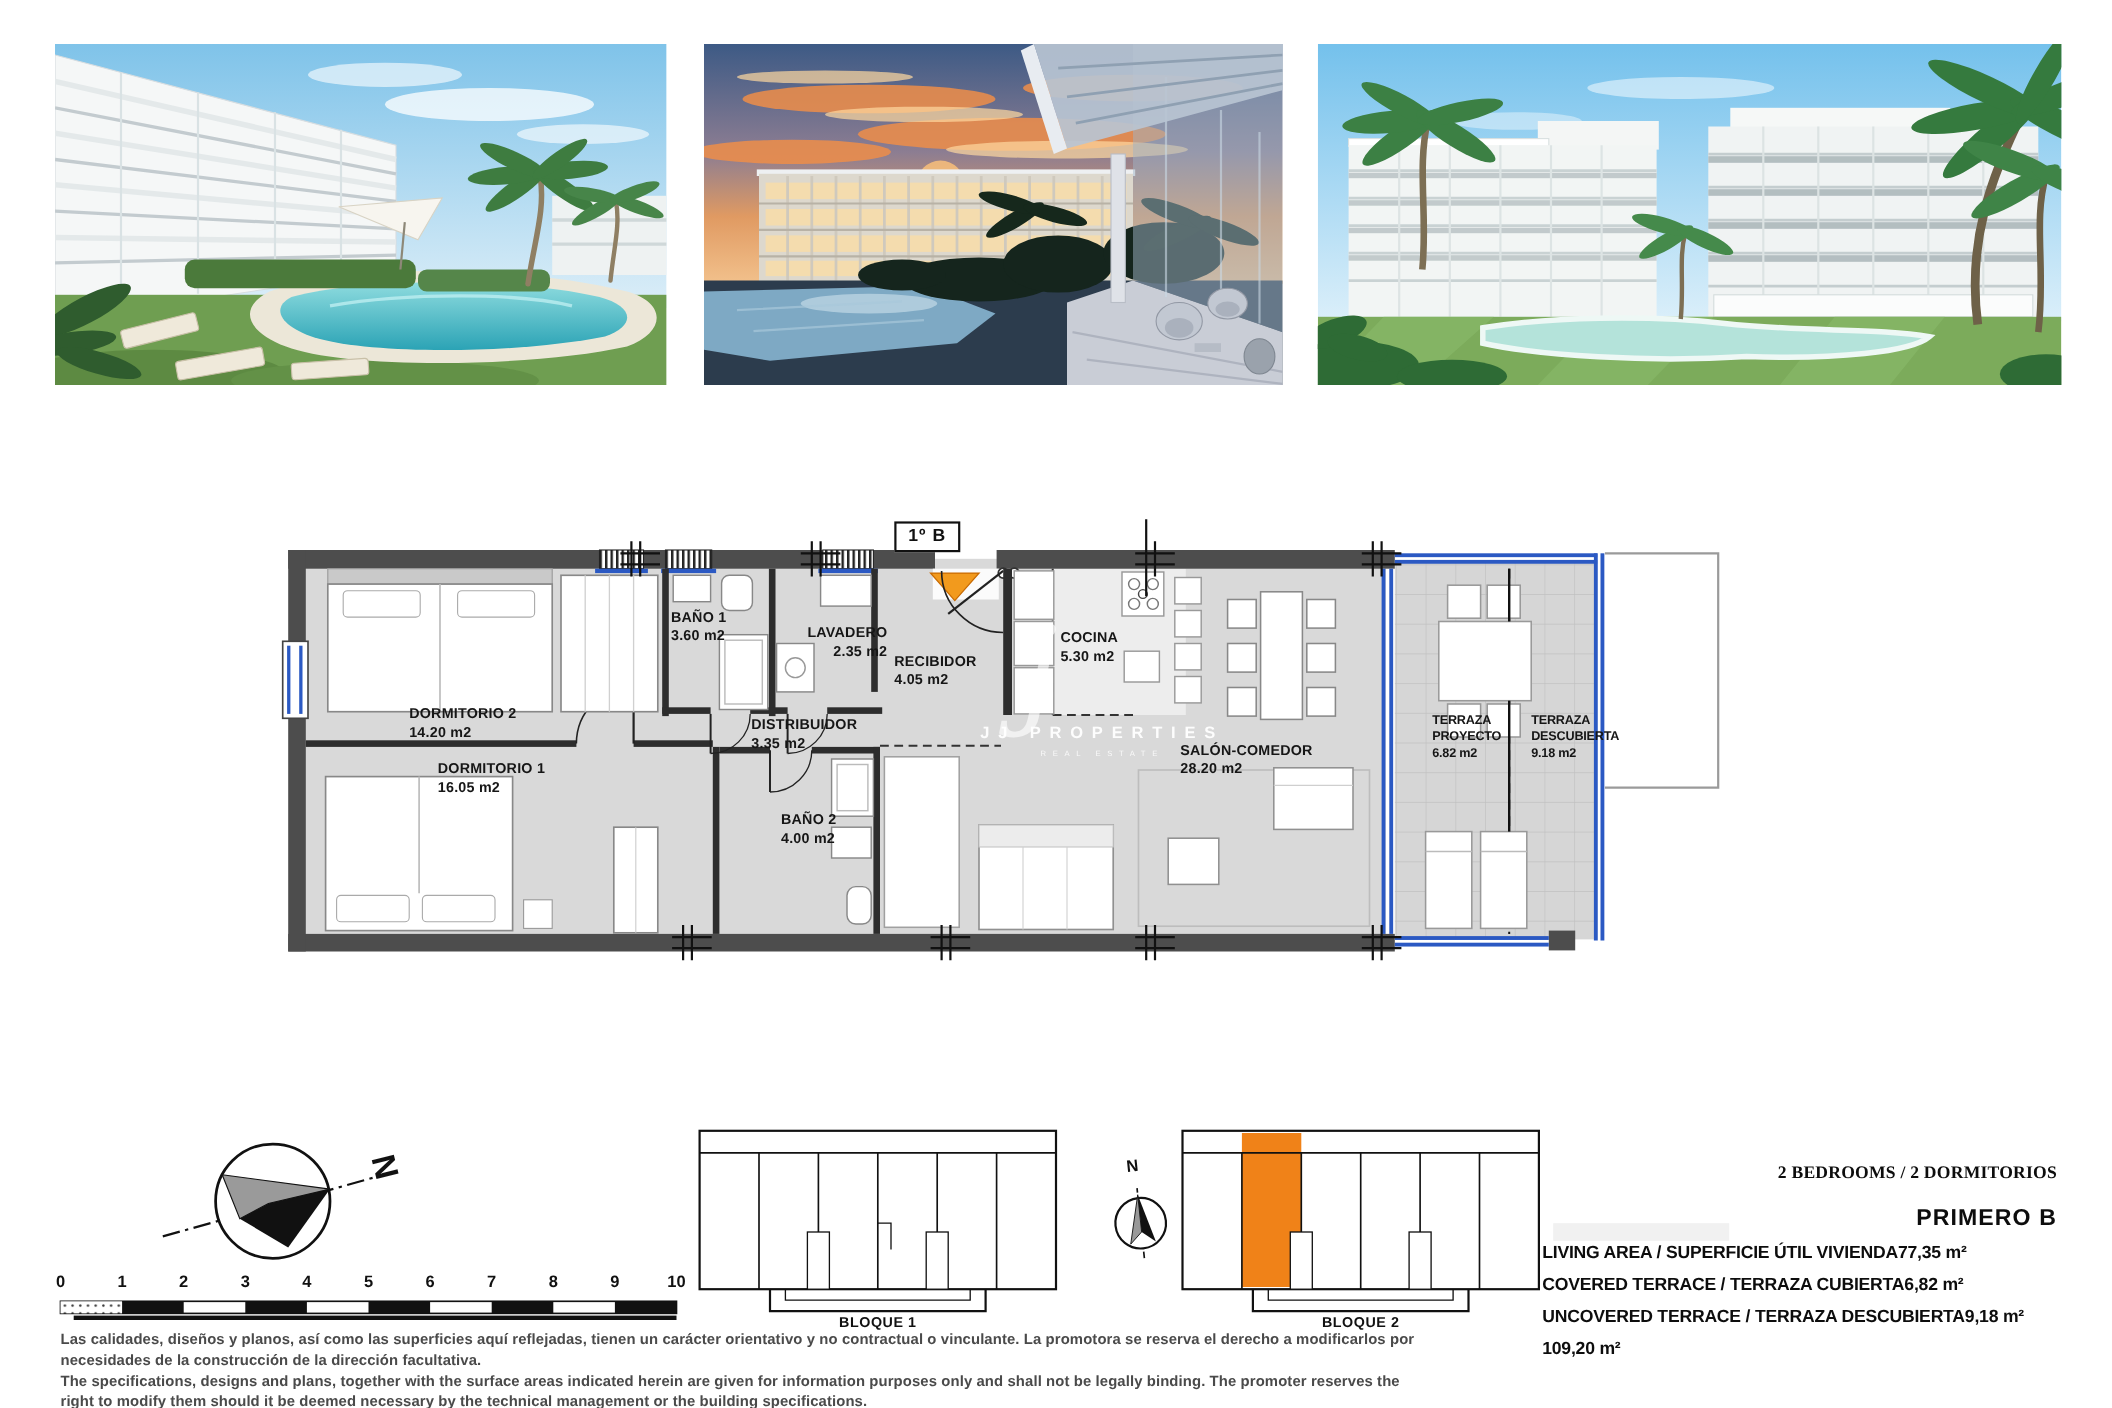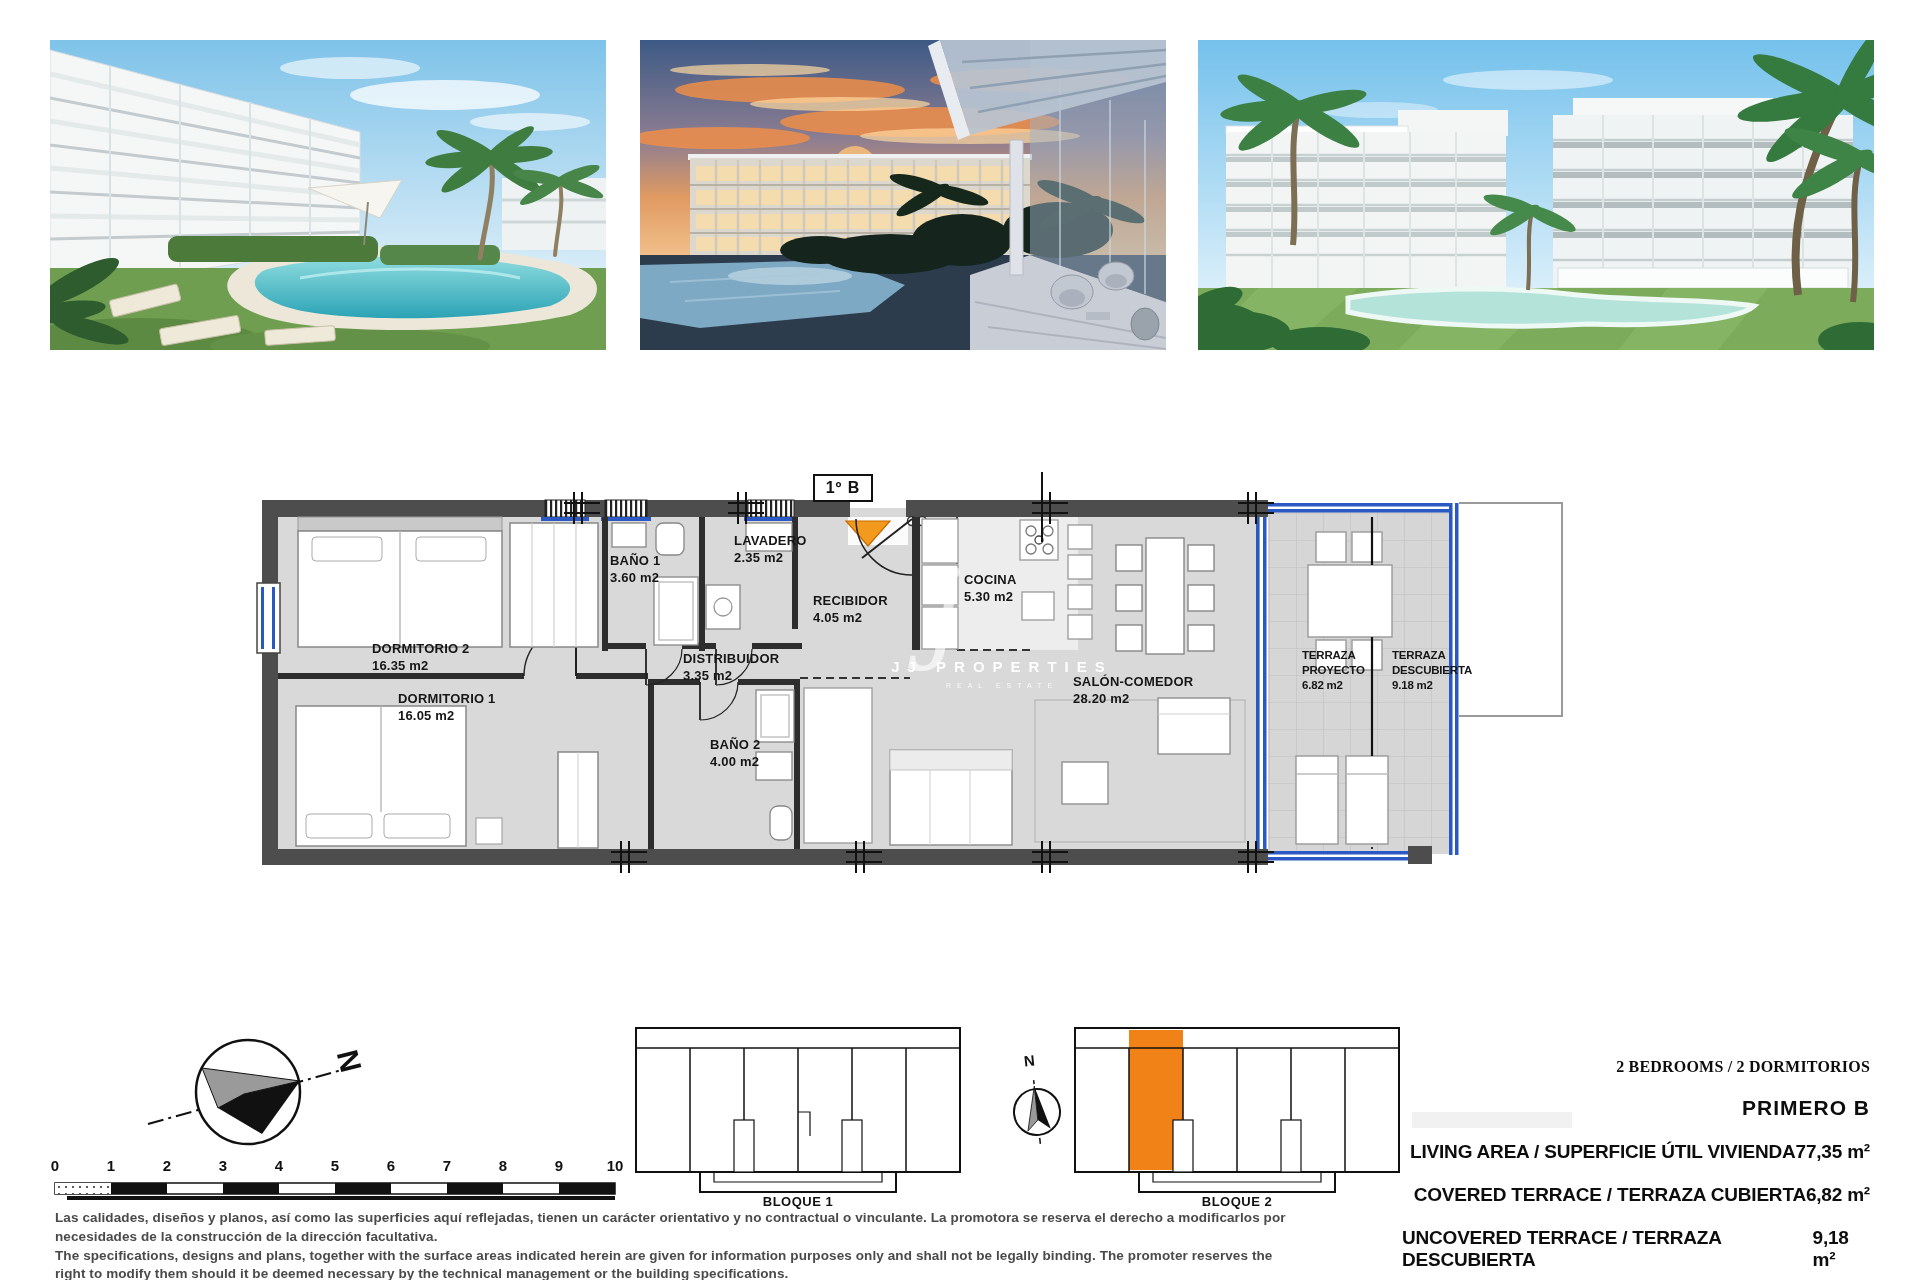--- a/index.html
+++ b/index.html
@@ -27,22 +27,22 @@
   .tick{position:absolute;top:1157px;width:24px;text-align:center;font-weight:bold;font-size:15px;color:#111;}
   .north-big{position:absolute;left:338px;top:1044px;font-weight:bold;font-size:30px;color:#111;
         transform:rotate(76deg);}
   .north-mini{position:absolute;left:1024px;top:1052px;font-weight:bold;font-size:15px;color:#111;
         transform:rotate(-6deg);}
   .bloque-label{position:absolute;top:1194px;width:324px;text-align:center;font-weight:bold;
         font-size:13px;letter-spacing:.5px;color:#111;}
   .specs{position:absolute;left:1402px;top:1058px;width:468px;color:#0d0d0d;}
   .specs .type{ text-align:right;font-weight:bold;font-size:16px;letter-spacing:.2px;font-family:Liberation Serif, serif;}
   .specs .floor{text-align:right;font-weight:bold;font-size:21px;letter-spacing:1px;margin-top:20px;}
-  .specs .row{display:flex;justify-content:flex-end;font-weight:bold;font-size:19px;
-        letter-spacing:-.2px;margin-top:21px;}
+  .specs .row{display:flex;justify-content:flex-start;font-weight:bold;font-size:16px;
+        letter-spacing:-.2px;margin-top:11px;}
   .specs .row:first-of-type{margin-top:14px;}
   .disc{position:absolute;left:55px;font-weight:bold;font-size:13.5px;color:#4a4a4a;white-space:nowrap;
         letter-spacing:.1px;}
 </style>
 </head>
 <body>
 
 <div class="page">
 
   <div class="photo" style="left:50px;">
@@ -474,31 +474,31 @@
       <path d="M856 841V873M864 841V873M846 852h36M846 862h36"></path>
       <path d="M1042 841V873M1050 841V873M1032 852h36M1032 862h36"></path>
       <path d="M1248 841V873M1256 841V873M1238 852h36M1238 862h36"></path>
     </g>
   </svg>
 
   <div class="unit-badge">1º B</div>
 
   <div class="rlabel" style="left:340px;top:641px;margin-left:32px;">
     <span>DORMITORIO 2</span>
-    <span>16.35 m2</span>
+    <span>14.20 m2</span>
   </div>
   <div class="rlabel" style="left:383px;top:691px;padding-left:15px;">
     <span>DORMITORIO 1</span>
     <span>16.05 m2</span>
   </div>
   <div class="rlabel" style="left:610px;top:553px;">
     <span>BAÑO 1</span>
     <span>3.60 m2</span>
   </div>
-  <div class="rlabel" style="left:734px;top:533px;">
+  <div class="rlabel" style="left:734px;top:567px;text-align:right;">
     <span>LAVADERO</span>
     <span>2.35 m2</span>
   </div>
   <div class="rlabel" style="left:813px;top:593px;">
     <span>RECIBIDOR</span>
     <span>4.05 m2</span>
   </div>
   <div class="rlabel" style="left:683px;top:651px;">
     <span>DISTRIBUIDOR</span>
     <span>3.35 m2</span>

